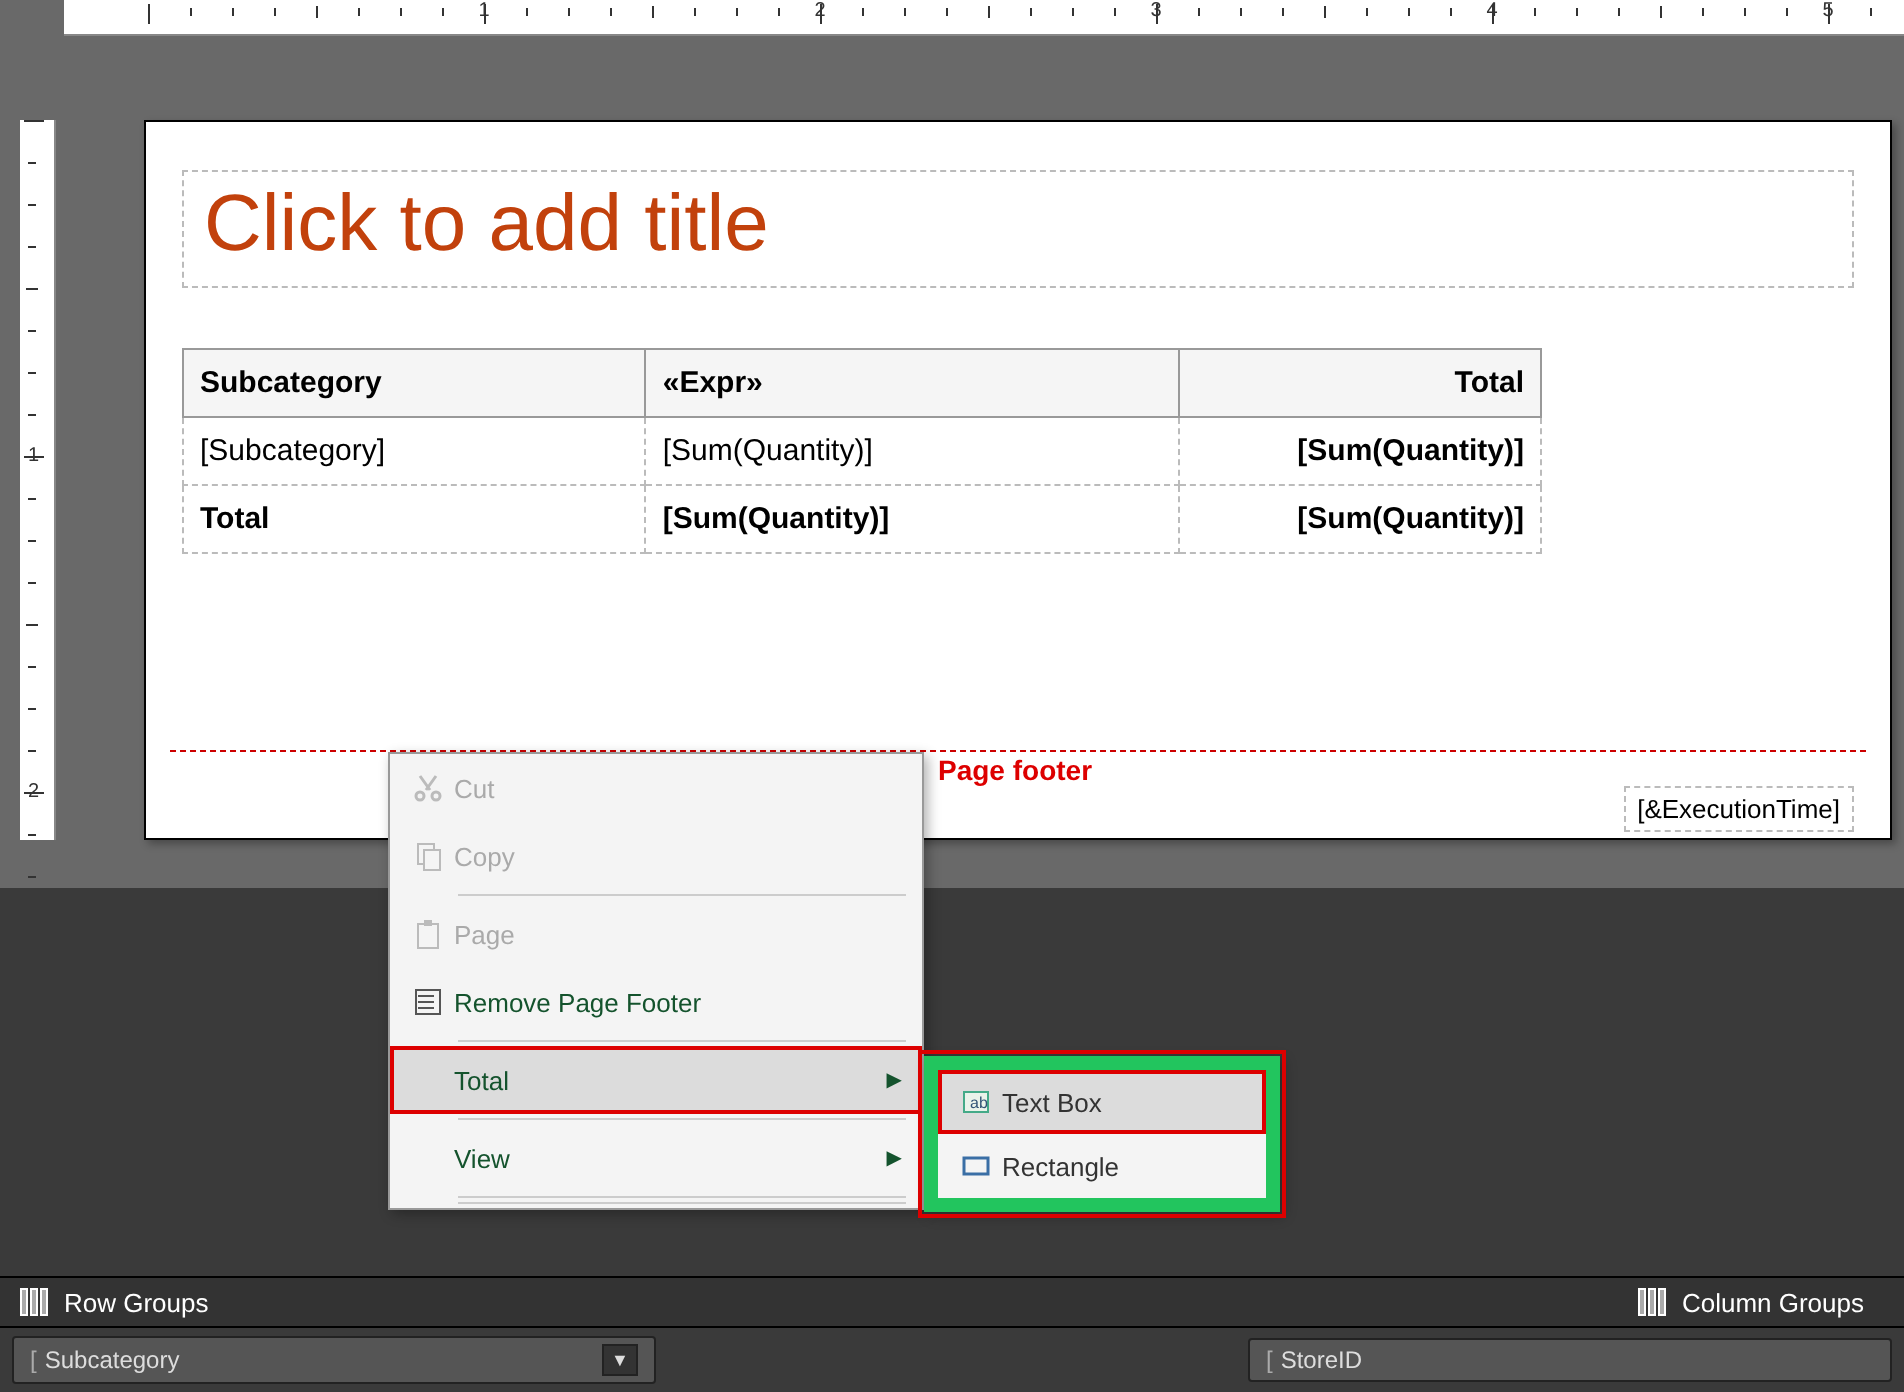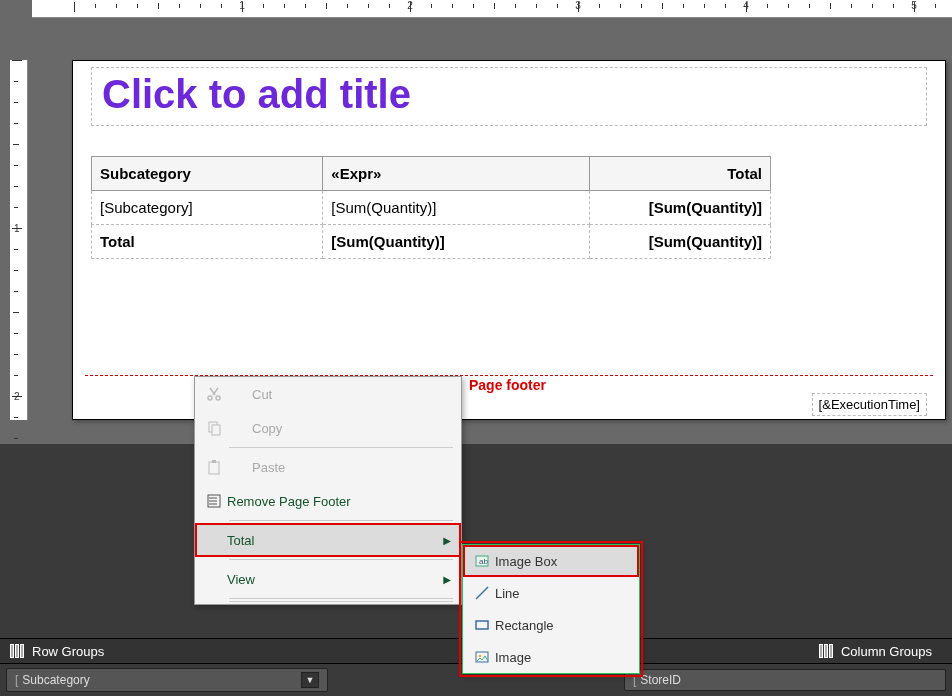--- a/index.html
+++ b/index.html
@@ -19,21 +19,21 @@
 .v-ruler { position: absolute; top: 60px; left: 10px; width: 18px; height: 360px; background: #fff; border-right: 1px solid #888; }
 .v-ruler .tick { position: absolute; left: 4px; height: 1px; width: 4px; background: #333; }
 .v-ruler .tick.mid { width: 6px; left: 3px; }
 .v-ruler .tick.big { width: 10px; left: 2px; }
 .v-ruler .num { position: absolute; left: 4px; font-size: 10px; transform: translateY(-50%); color: #333; }
 
 
 .page { position: absolute; top: 60px; left: 72px; right: 6px; height: 360px; background: #fff; border: 1px solid #000; box-shadow: 2px 2px 4px rgba(0,0,0,0.3); }
 .page-inner { position: absolute; inset: 6px; }
 
-.title-placeholder { border: 1px dashed #bbb; padding: 4px 10px 8px; margin: 0 12px 30px 12px; font-size: 40px; font-weight: 700; color: #6d28d9; }
+.title-placeholder { border: 1px dashed #bbb; padding: 4px 10px 8px; margin: 18px 12px 30px 12px; font-size: 40px; font-weight: 400; color: #c2410c; }
 
 .data-table { border-collapse: collapse; margin: 0 12px; width: 680px; border: 1px dashed #bbb; }
 .data-table td { border: 1px dashed #bbb; padding: 5px 8px; font-size: 15px; height: 34px; vertical-align: middle; }
 .data-table .hdr { background: #f5f5f5; }
 .data-table .hdr td { border: 1px solid #999; font-weight: bold; }
 .col1 { width: 230px; }
 .col2 { width: 265px; }
 .col3 { width: 180px; text-align: right; }
 .bold { font-weight: bold; }
 
@@ -54,28 +54,28 @@
 .group-wells { position: absolute; left: 0; right: 0; bottom: 0; height: 32px; background: #3a3a3a; display: flex; align-items: center; padding: 4px 6px; gap: 6px; }
 .well { background: #555; border: 1px solid #222; color: #ddd; font-size: 12px; padding: 3px 8px; display: flex; align-items: center; border-radius: 2px; flex: 1; }
 .well .bracket { color: #aaa; margin-right: 4px; }
 .well .dd { margin-left: auto; width: 18px; height: 16px; background: #333; border: 1px solid #222; text-align: center; line-height: 14px; font-size: 9px; }
 .mid-gap { width: 284px; flex: none; }
 
 
 .ctx-menu { position: absolute; top: 376px; left: 194px; width: 268px; background: #f4f4f4; border: 1px solid #999; box-shadow: 2px 2px 6px rgba(0,0,0,0.3); font-size: 13px; z-index: 10; }
 .ctx-item { display: flex; align-items: center; height: 34px; padding: 0 10px 0 6px; color: #14532d; position: relative; }
 .ctx-item .icon-slot { width: 26px; display: flex; justify-content: center; align-items: center; }
-.ctx-item.disabled { color: #aaa; gap: 25px; }
+.ctx-item.disabled { color: #aaa; }
 .ctx-item .arrow { margin-left: auto; font-size: 10px; }
 .ctx-sep { height: 1px; background: #ccc; margin: 2px 8px 2px 34px; }
 .ctx-item.highlight { background: #dcdcdc; }
 .ctx-item.hl-border { outline: 2px solid #d00; outline-offset: -2px; }
 
 
-.sub-menu { position: absolute; top: 544px; left: 462px; width: 178px; background: #f4f4f4; border: 1px solid #22c55e; box-shadow: 2px 2px 6px rgba(0,0,0,0.3); font-size: 13px; z-index: 11; outline: 2px solid #d00; outline-offset: 1px; }
+.sub-menu { position: absolute; top: 528px; left: 462px; width: 178px; background: #f4f4f4; border: 7px solid #22c55e; box-shadow: 2px 2px 6px rgba(0,0,0,0.3); font-size: 13px; z-index: 11; outline: 2px solid #d00; outline-offset: 1px; }
 .sub-item { display: flex; align-items: center; height: 32px; padding: 0 10px 0 6px; color: #333; position: relative; }
 .sub-item .icon-slot { width: 26px; display: flex; justify-content: center; align-items: center; }
 .sub-item.highlight { background: #dcdcdc; outline: 2px solid #d00; outline-offset: -2px; }
 
 
 svg.ico { width: 16px; height: 16px; }
 </style>
 </head>
 <body>
 
@@ -245,21 +245,21 @@
     <span>Copy</span>
   </div>
   <div class="ctx-sep"></div>
   <div class="ctx-item disabled">
     <span class="icon-slot">
       <svg class="ico" viewBox="0 0 16 16">
           <rect x="3" y="3" width="10" height="12" fill="none" stroke="#bbb"></rect>
           <rect x="6" y="1" width="4" height="3" fill="#bbb"></rect>
         </svg>
     </span>
-    <span>Paste</span>
+    <span>Page</span>
   </div>
   <div class="ctx-item">
     <span class="icon-slot">
       <svg class="ico" viewBox="0 0 16 16">
           <rect x="2" y="2" width="12" height="12" fill="none" stroke="#555"></rect>
           <line x1="3" y1="5" x2="11" y2="5" stroke="#555"></line>
           <line x1="3" y1="8" x2="11" y2="8" stroke="#555"></line>
           <line x1="3" y1="11" x2="11" y2="11" stroke="#555"></line>
         </svg>
     </span>
@@ -282,41 +282,23 @@
 </div>
 
 <div class="sub-menu">
   <div class="sub-item highlight">
     <span class="icon-slot">
       <svg class="ico" viewBox="0 0 16 16">
           <rect x="2" y="3" width="12" height="10" fill="#eaf3ea" stroke="#4a8"></rect>
           <text x="5" y="11" font-size="8" fill="#357">ab</text>
         </svg>
     </span>
-    <span>Image Box</span>
+    <span>Text Box</span>
   </div>
   <div class="sub-item">
     <span class="icon-slot">
       <svg class="ico" viewBox="0 0 16 16">
-          <line x1="2" y1="14" x2="14" y2="2" stroke="#3a6ea5" stroke-width="1.5"></line>
-        </svg>
-    </span>
-    <span>Line</span>
-  </div>
-  <div class="sub-item">
-    <span class="icon-slot">
-      <svg class="ico" viewBox="0 0 16 16">
           <rect x="2" y="4" width="12" height="8" fill="none" stroke="#3a6ea5" stroke-width="1.5"></rect>
         </svg>
     </span>
     <span>Rectangle</span>
   </div>
-  <div class="sub-item">
-    <span class="icon-slot">
-      <svg class="ico" viewBox="0 0 16 16">
-          <rect x="2" y="3" width="12" height="10" fill="none" stroke="#3a6ea5"></rect>
-          <circle cx="6" cy="7" r="1.3" fill="#e5b23a"></circle>
-          <path d="M3 12l3-3 2 2 3-4 3 5" fill="none" stroke="#4a8"></path>
-        </svg>
-    </span>
-    <span>Image</span>
-  </div>
 </div>
 
 </body></html>

